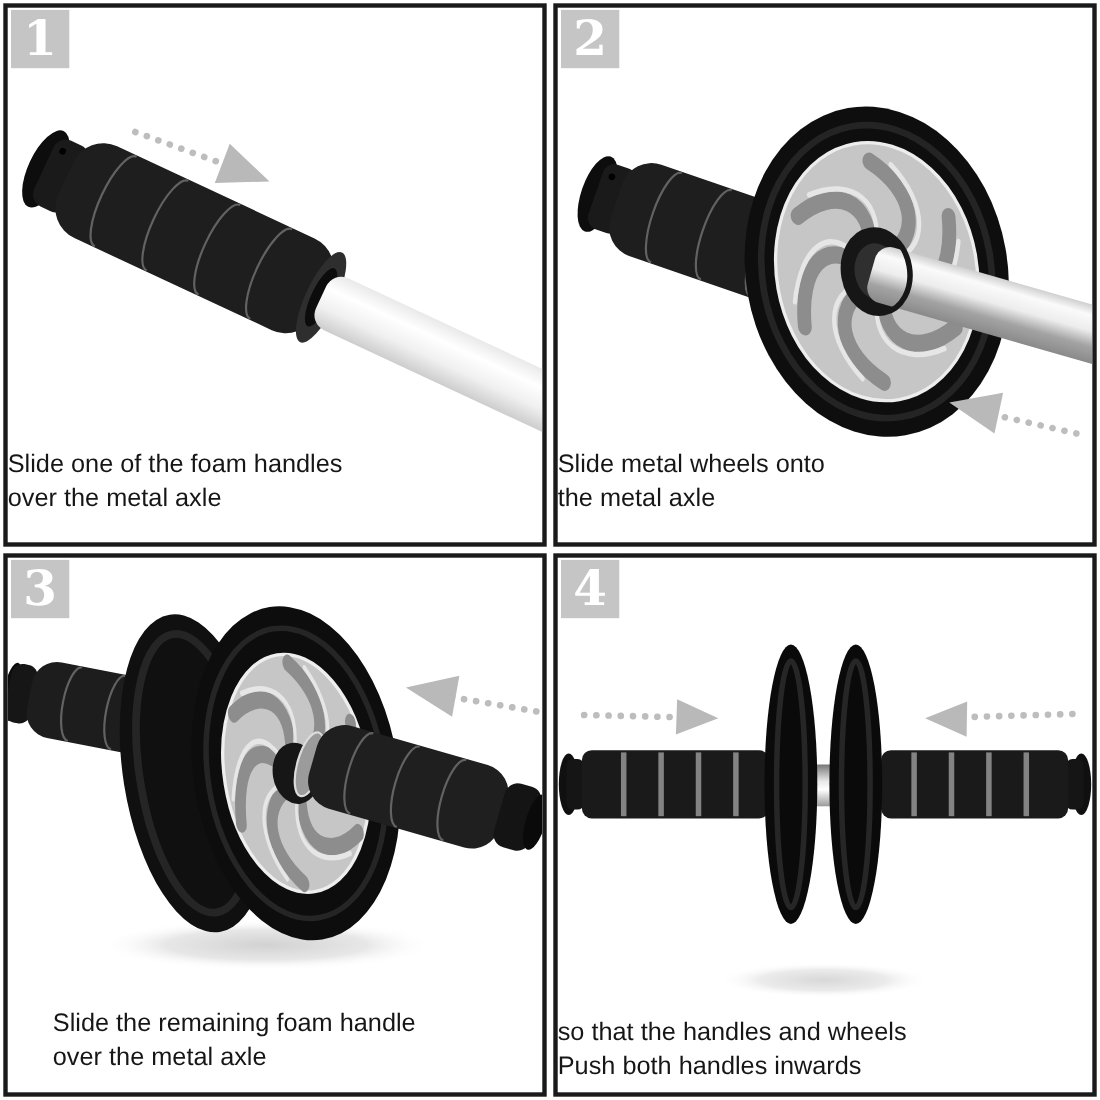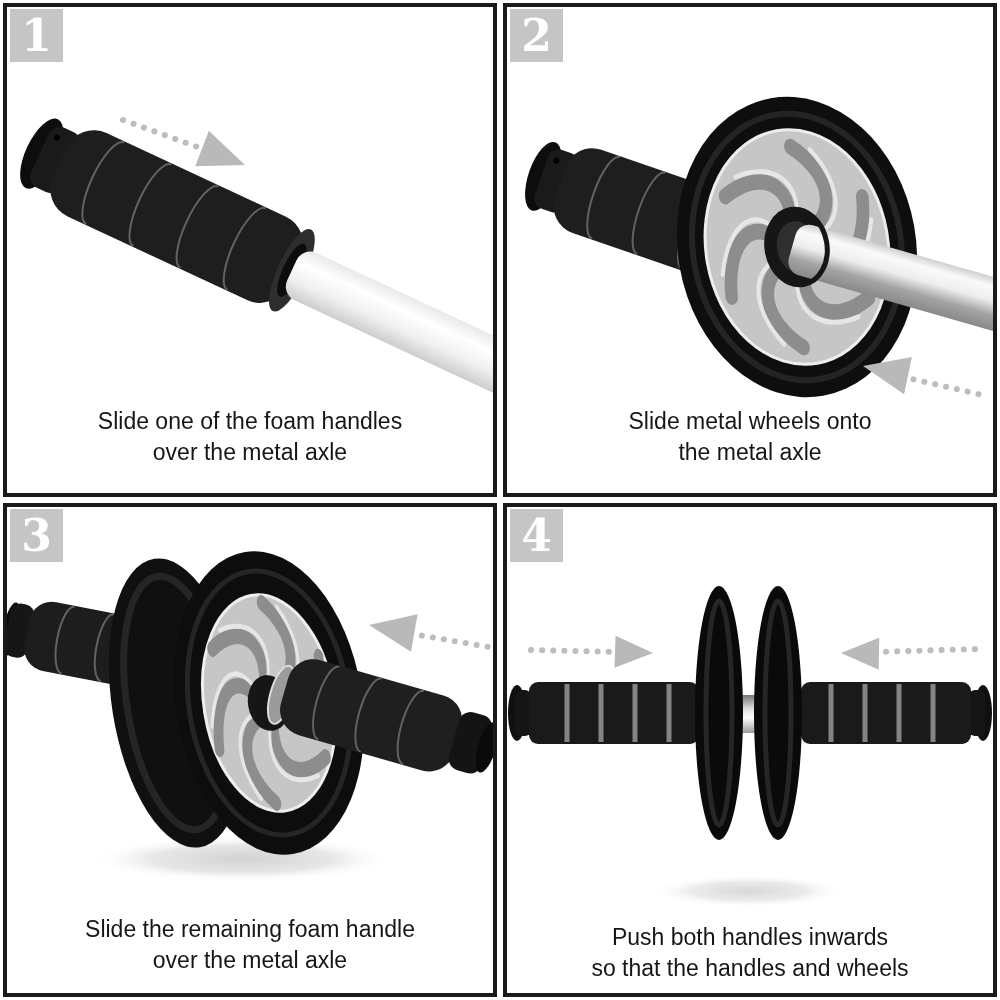--- a/index.html
+++ b/index.html
@@ -5,24 +5,24 @@
   html,body{margin:0;padding:0;background:#ffffff;}
   body{width:1000px;height:1000px;font-family:"Liberation Sans",sans-serif;}
   .sheet{position:relative;width:1000px;height:1000px;box-sizing:border-box;padding:3px;
          display:grid;grid-template-columns:1fr 1fr;grid-template-rows:1fr 1fr;gap:6px;background:#ffffff;}
   .panel{position:relative;border:4px solid #1a1a1a;background:#ffffff;overflow:hidden;}
   .badge{position:absolute;top:2px;left:3px;width:53px;height:53px;background:#c5c5c5;
          display:flex;align-items:center;justify-content:center;
          font-family:"DejaVu Serif","Liberation Serif",serif;font-weight:bold;
          font-size:44px;line-height:1;color:#ffffff;z-index:3;}
   .illus{position:absolute;inset:0;width:100%;height:100%;z-index:1;}
-  .caption{position:absolute;left:0;right:0;text-align:center;z-index:2;
+  .caption{position:absolute;left:0;right:0;z-index:2;
            font-size:23px;line-height:1.32;color:#161616;}
   .cap-1,.cap-2{bottom:26px;}
-  .cap-3{bottom:18px;}
+  .cap-3{bottom:18px;margin-left:41px;}
   .cap-4{bottom:10px;}
   .dotline{stroke:#bdbdbd;stroke-width:6;stroke-linecap:round;stroke-dasharray:0.1 11;fill:none;}
   .ahead{fill:#b9b9b9;}
   .rib{stroke:#6f6f6f;stroke-width:2;fill:none;opacity:0.85;}
   .spoke-dark{stroke:#8d8d8d;stroke-width:16;fill:none;stroke-linecap:round;}
   .spoke-lite{stroke:#e9e9e9;stroke-width:5;fill:none;stroke-linecap:round;opacity:0.9;}
 </style>
 </head>
 <body>
 
@@ -238,18 +238,18 @@
           </g>
       </g>
       <g>
         <line class="dotline" x1="368" y1="145" x2="470" y2="142"></line>
         <g transform="translate(334,146) rotate(181)">
             <path class="ahead" d="M0 0 L-38 -16 L-38 16 Z"></path>
           </g>
       </g>
     </svg>
     <div class="caption cap-4">
+      <div>so that the handles and wheels</div>
       <div>Push both handles inwards</div>
-      <div>so that the handles and wheels</div>
     </div>
   </div>
 
 </div>
 
 </body></html>

